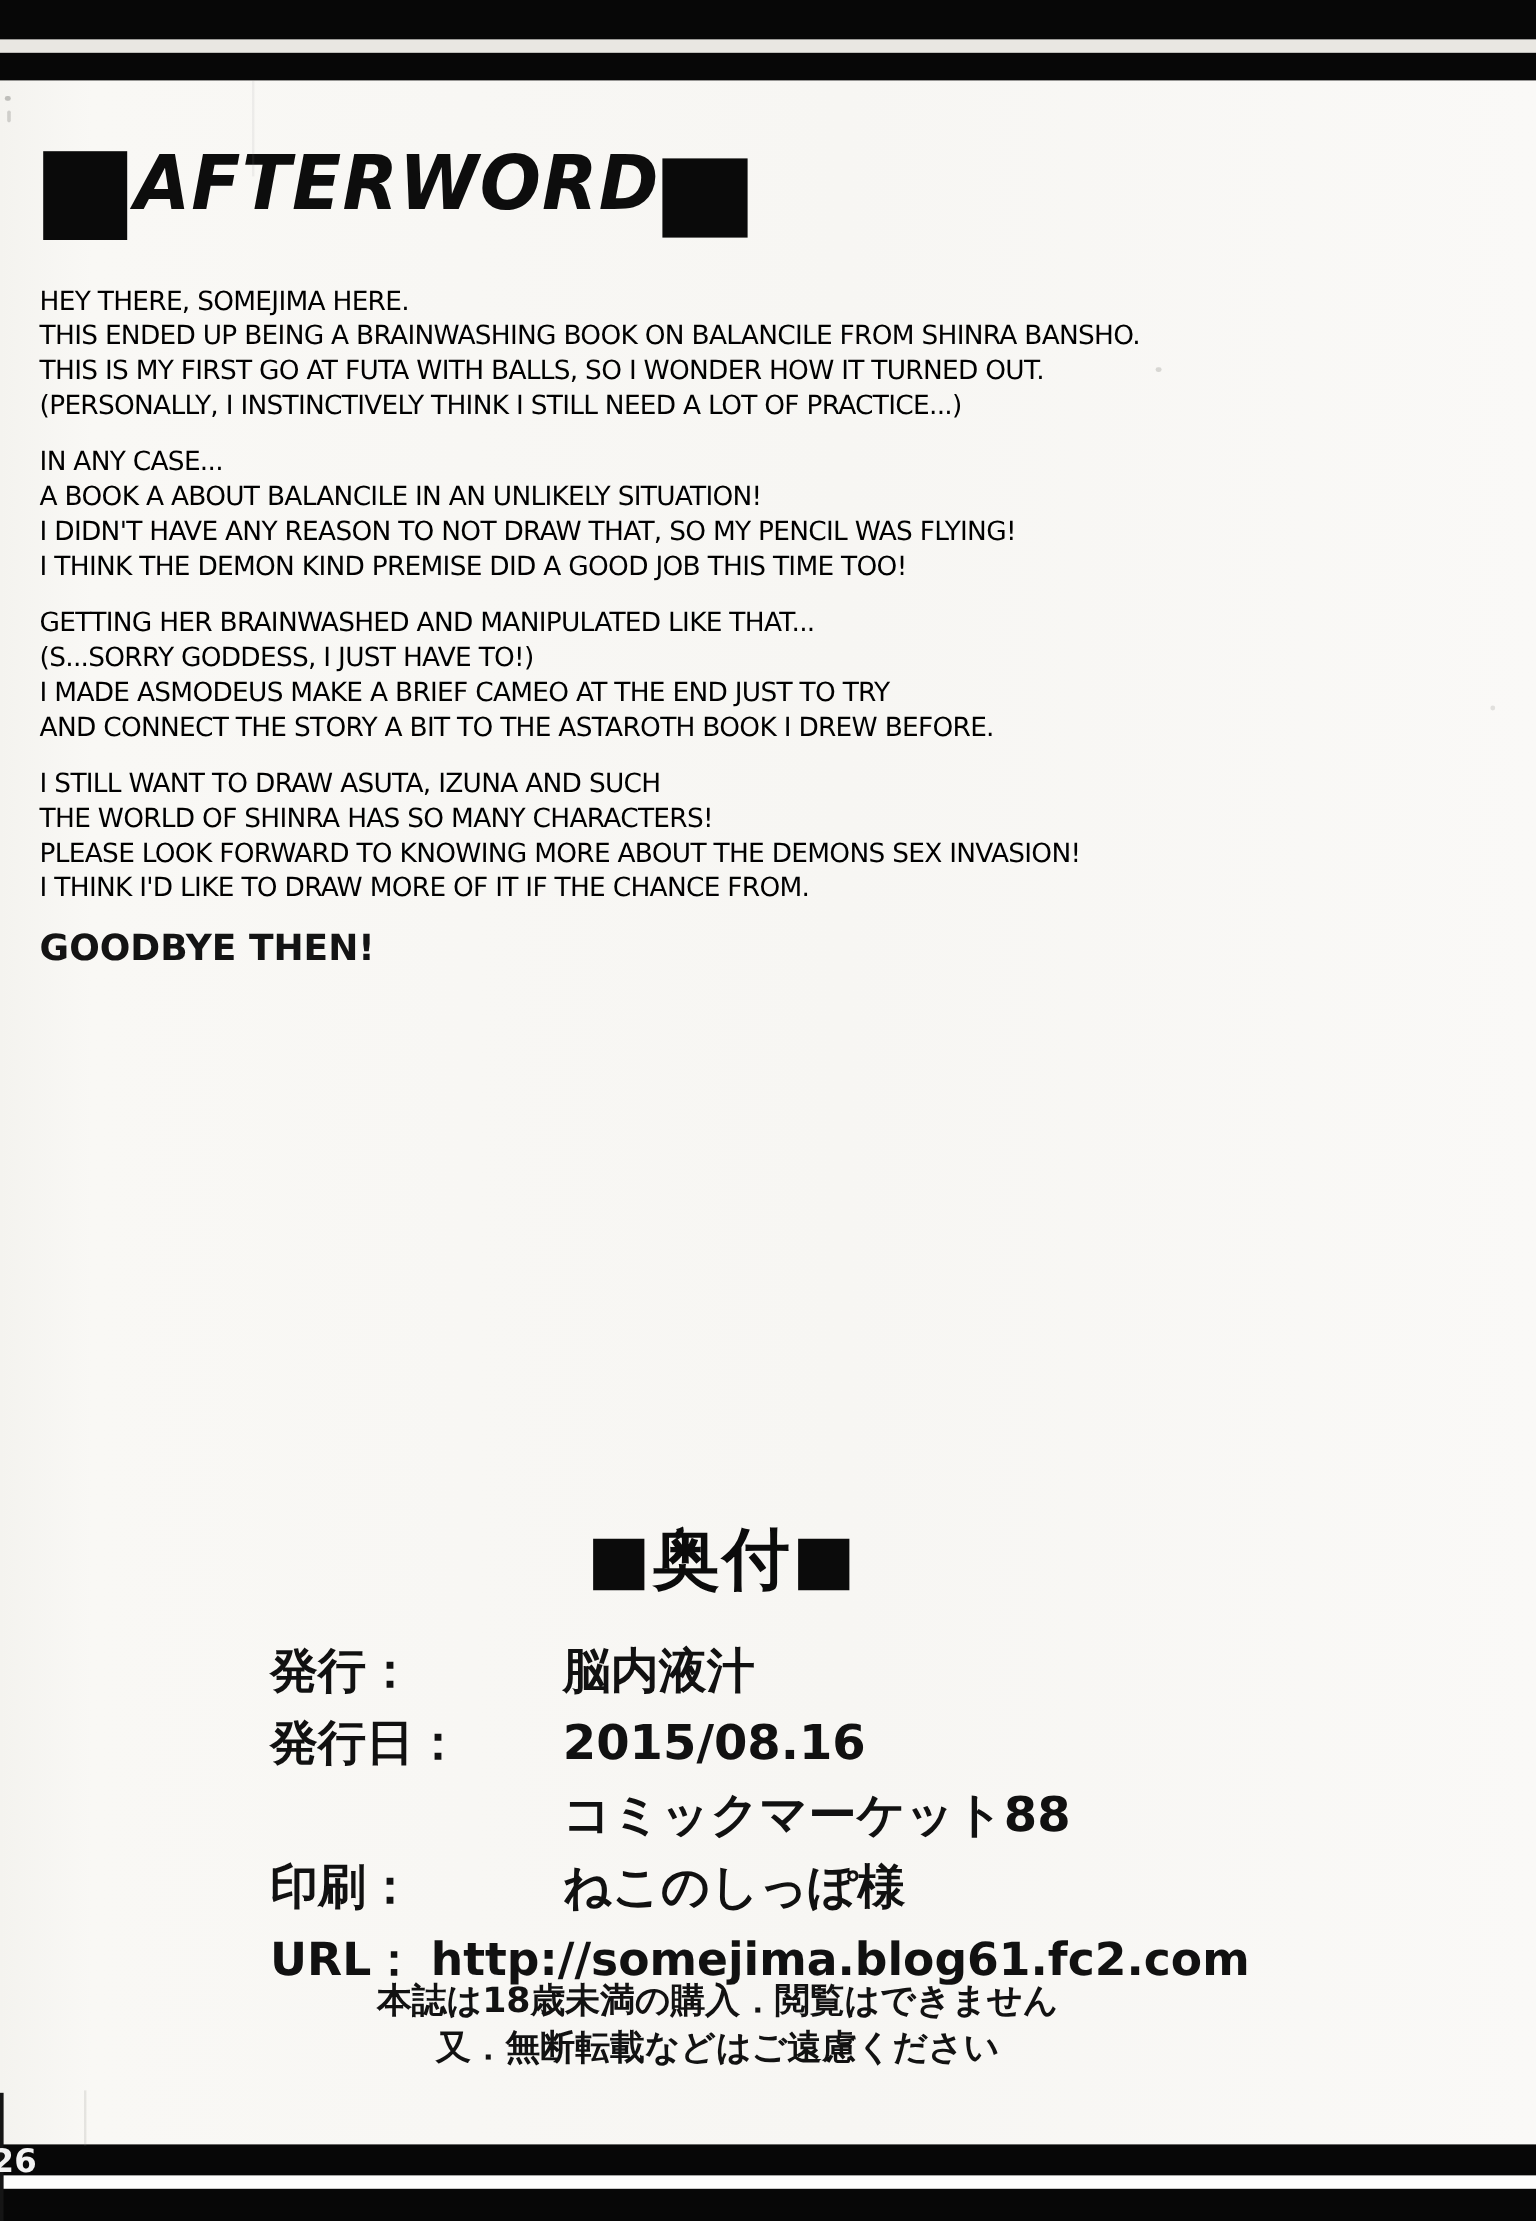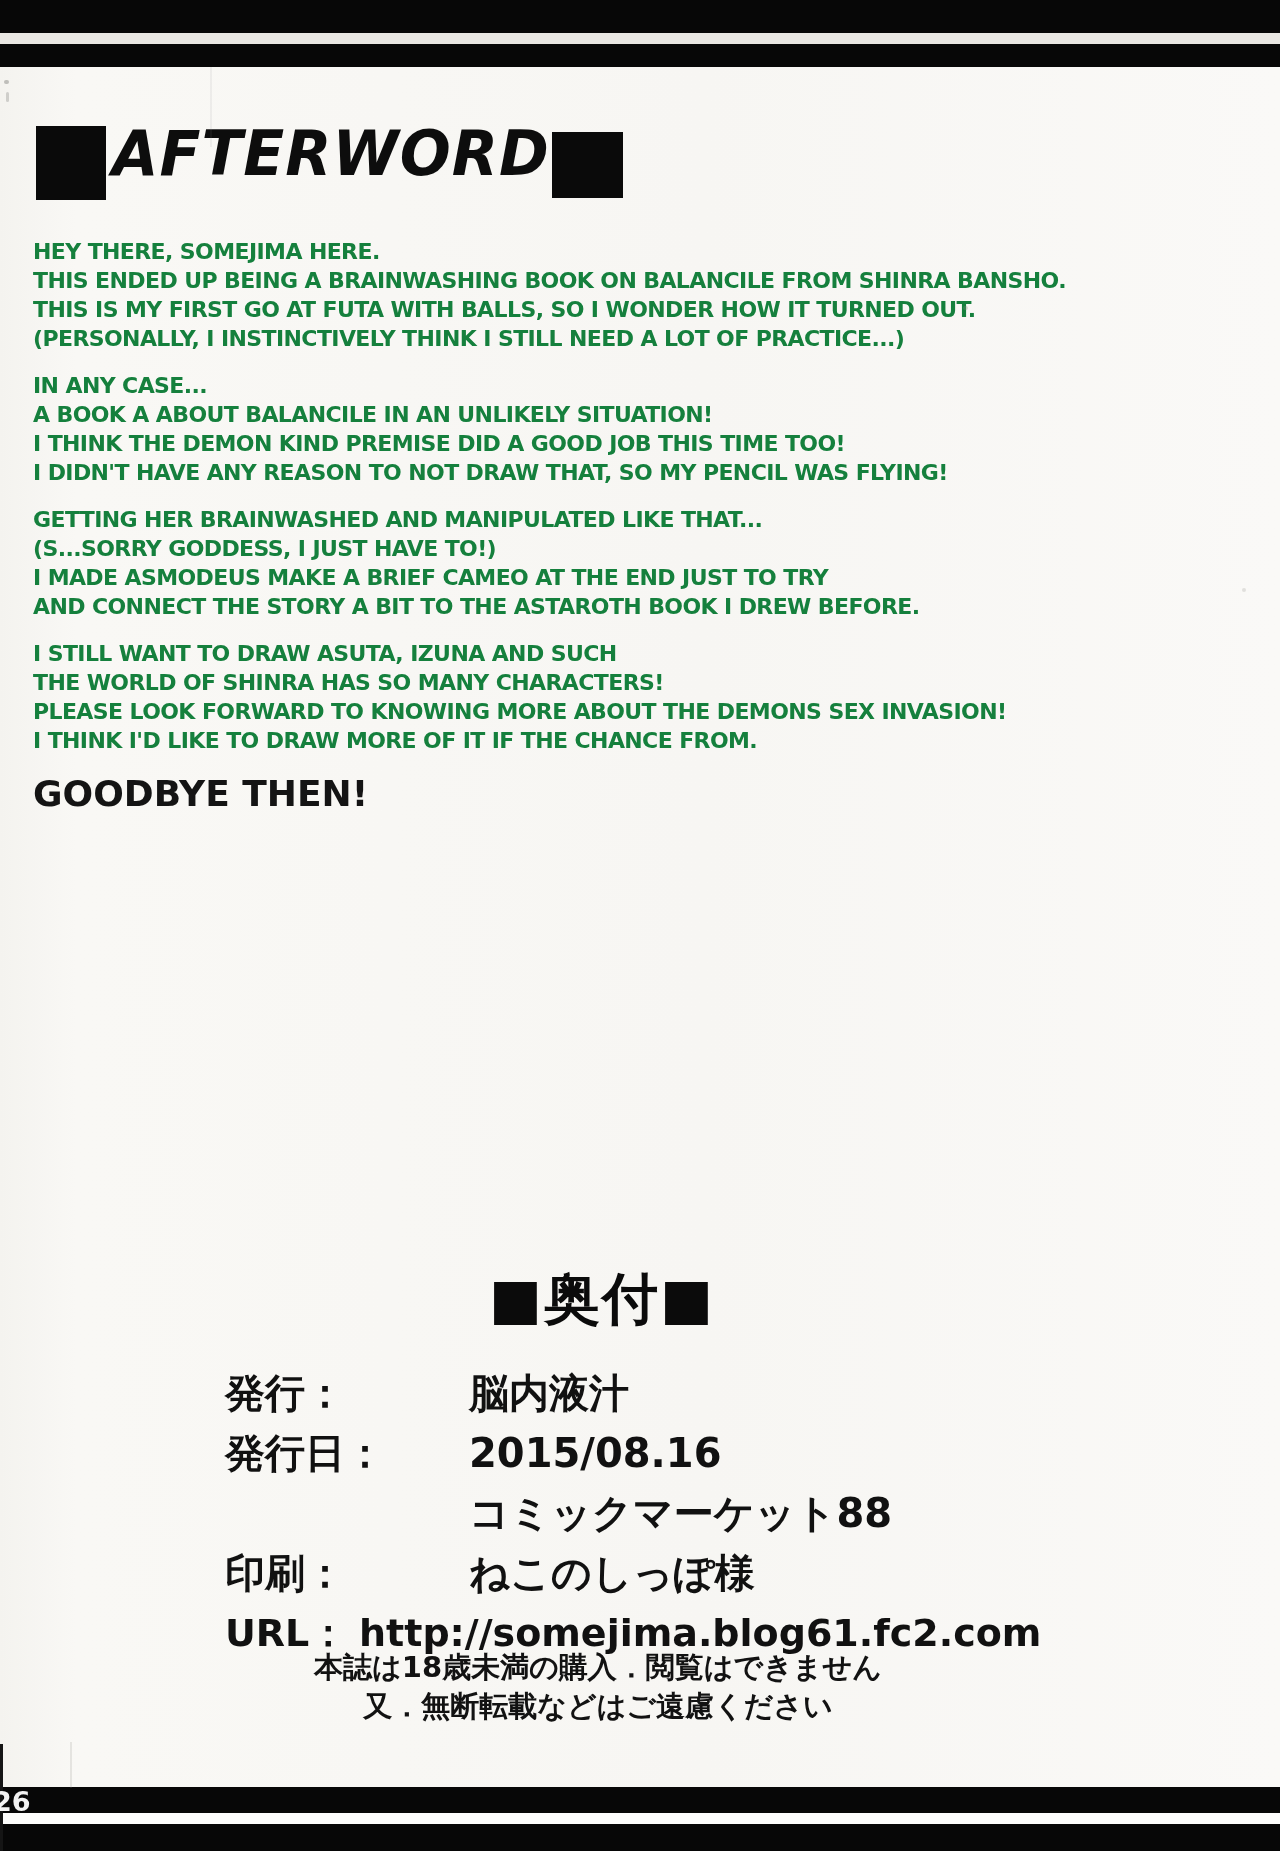--- a/index.html
+++ b/index.html
@@ -23,25 +23,25 @@
   #page-title{
     position:absolute;left:112px;top:116px;width:440px;
     font-size:60px;font-weight:bold;font-style:italic;letter-spacing:1px;
     transform:scaleY(1.05);transform-origin:top left;white-space:nowrap;color:#0d0d0d;
   }
 
   
   #afterword-body{position:absolute;left:33px;top:237px;}
   .para{margin:0 0 18px 0;}
   .line{
-    font-size:22px;line-height:29px;font-weight:700;letter-spacing:-0.6px;
-    white-space:nowrap;color:#15803d;
+    font-size:22px;line-height:29px;font-weight:400;letter-spacing:-0.6px;
+    white-space:nowrap;color:#000000;
   }
   #afterword-signoff{
-    margin-top:12px;font-size:36px;font-weight:700;letter-spacing:0;
+    margin-top:12px;font-size:30px;font-weight:700;letter-spacing:0;
     white-space:nowrap;color:#141414;
   }
 
   
   #colophon-heading{
     position:absolute;left:0;top:1262px;width:1280px;text-align:center;
     transform:translateX(-38px);
     font-size:56px;font-weight:bold;color:#0b0b0b;letter-spacing:2px;
   }
   #colophon-rows{position:absolute;left:225px;top:1364px;}
@@ -86,22 +86,22 @@
 <div id="afterword-body">
   <div class="para">
     <div class="line">HEY THERE, SOMEJIMA HERE.</div>
     <div class="line">THIS ENDED UP BEING A BRAINWASHING BOOK ON BALANCILE FROM SHINRA BANSHO.</div>
     <div class="line">THIS IS MY FIRST GO AT FUTA WITH BALLS, SO I WONDER HOW IT TURNED OUT.</div>
     <div class="line">(PERSONALLY, I INSTINCTIVELY THINK I STILL NEED A LOT OF PRACTICE...)</div>
   </div>
   <div class="para">
     <div class="line">IN ANY CASE...</div>
     <div class="line">A BOOK A ABOUT BALANCILE IN AN UNLIKELY SITUATION!</div>
+    <div class="line">I DIDN'T HAVE ANY REASON TO NOT DRAW THAT, SO MY PENCIL WAS FLYING!</div>
     <div class="line">I THINK THE DEMON KIND PREMISE DID A GOOD JOB THIS TIME TOO!</div>
-    <div class="line">I DIDN'T HAVE ANY REASON TO NOT DRAW THAT, SO MY PENCIL WAS FLYING!</div>
   </div>
   <div class="para">
     <div class="line">GETTING HER BRAINWASHED AND MANIPULATED LIKE THAT...</div>
     <div class="line">(S...SORRY GODDESS, I JUST HAVE TO!)</div>
     <div class="line">I MADE ASMODEUS MAKE A BRIEF CAMEO AT THE END JUST TO TRY</div>
     <div class="line">AND CONNECT THE STORY A BIT TO THE ASTAROTH BOOK I DREW BEFORE.</div>
   </div>
   <div class="para">
     <div class="line">I STILL WANT TO DRAW ASUTA, IZUNA AND SUCH</div>
     <div class="line">THE WORLD OF SHINRA HAS SO MANY CHARACTERS!</div>

